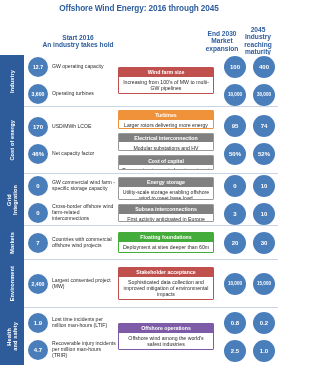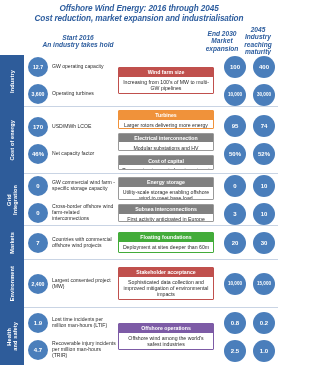--- a/index.html
+++ b/index.html
@@ -6,21 +6,21 @@
   body {
     width:278px; height:365px;
     background:#ffffff;
     font-family:"Liberation Sans", sans-serif;
     overflow:hidden;
     position:relative;
   }
   .page { width:278px; height:365px; position:relative; background:#fff; }
 
   
-  .header { position:relative; height:55px; width:278px; border-bottom:none;font-style:italic; }
+  .header { position:relative; height:55px; width:278px; border-bottom:none; }
   .title-wrap { text-align:center; padding-top:4px; }
   .title1, .title2 {
     color:#2d5d9e; font-weight:bold; font-size:8.2px; line-height:10px;
     letter-spacing:-0.1px;
   }
   .col-heads { position:absolute; left:0; top:26px; width:278px; height:29px; }
   .ch {
     position:absolute; text-align:center; color:#2d5d9e;
     font-weight:bold; font-size:6.6px; line-height:7.3px;
   }
@@ -97,21 +97,20 @@
   .c-left.small { font-size:5.2px; }
 </style>
 </head>
 <body>
 
 <div class="page">
 
   <div class="header">
     <div class="title-wrap">
       <div class="title1">Offshore Wind Energy: 2016 through 2045</div>
-      <div class="title2">Cost reduction, market expansion and industrialisation</div>
     </div>
     <div class="col-heads">
       <div class="ch ch-start">
         <div>Start 2016</div>
         <div>An industry takes hold</div>
       </div>
       <div class="ch ch-2030" style="white-space:pre-line">End 2030
 Market
 expansion</div>
       <div class="ch ch-2045" style="white-space:pre-line">2045

